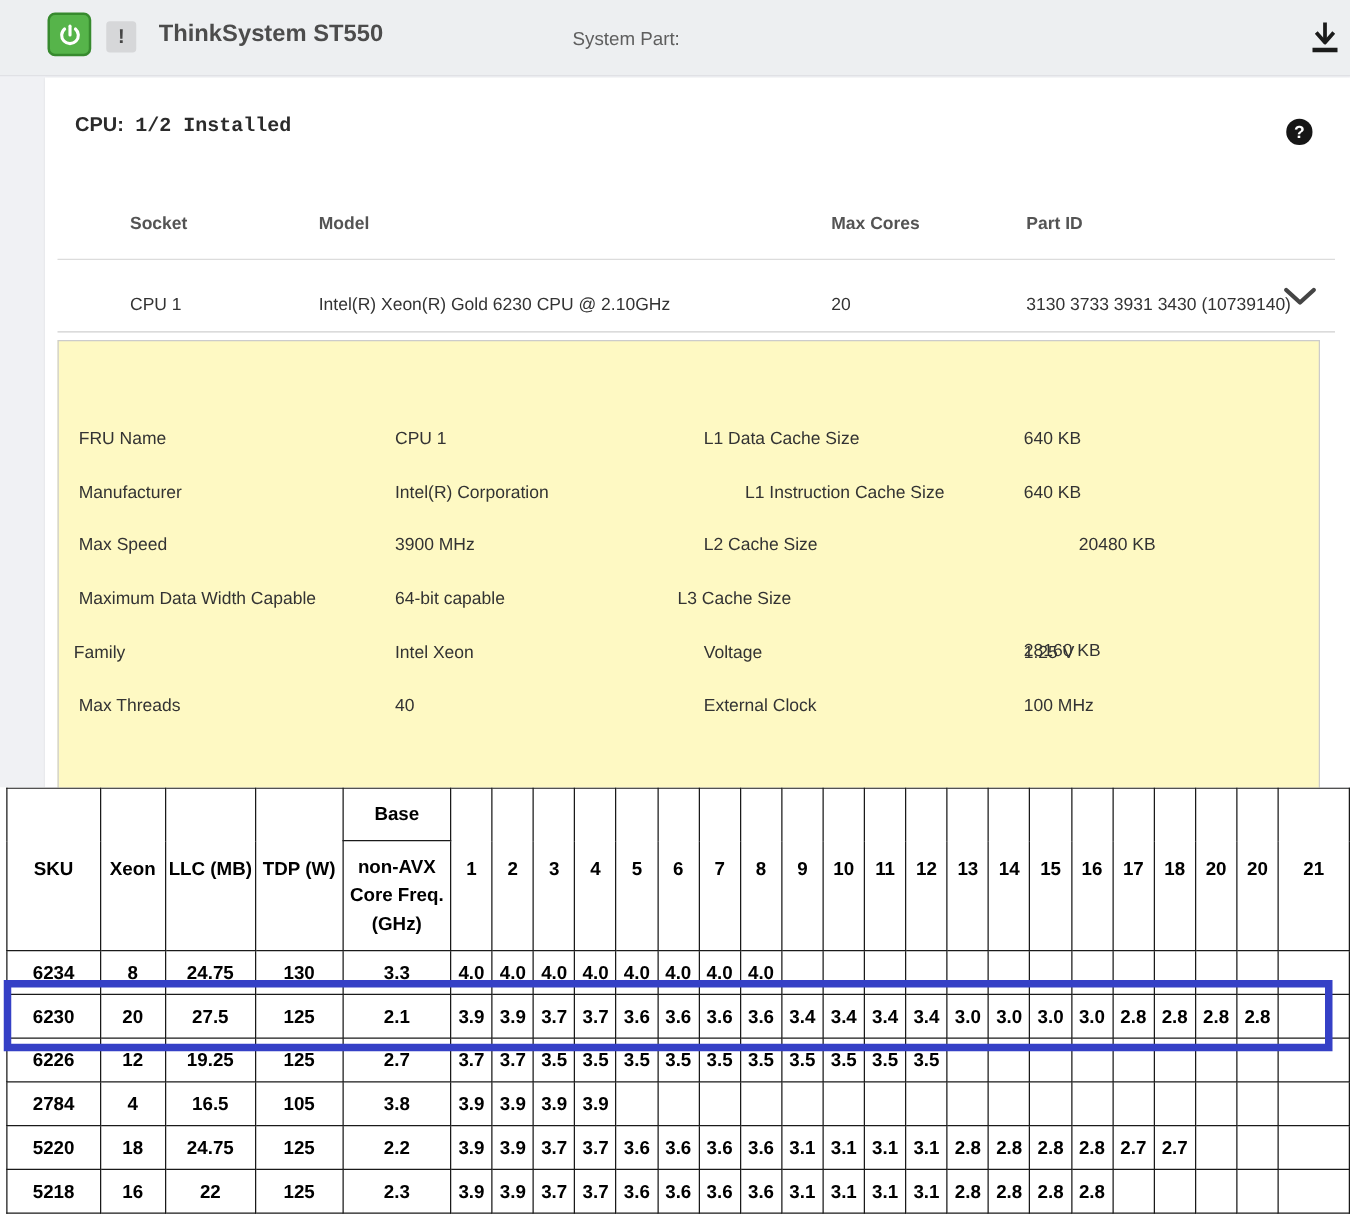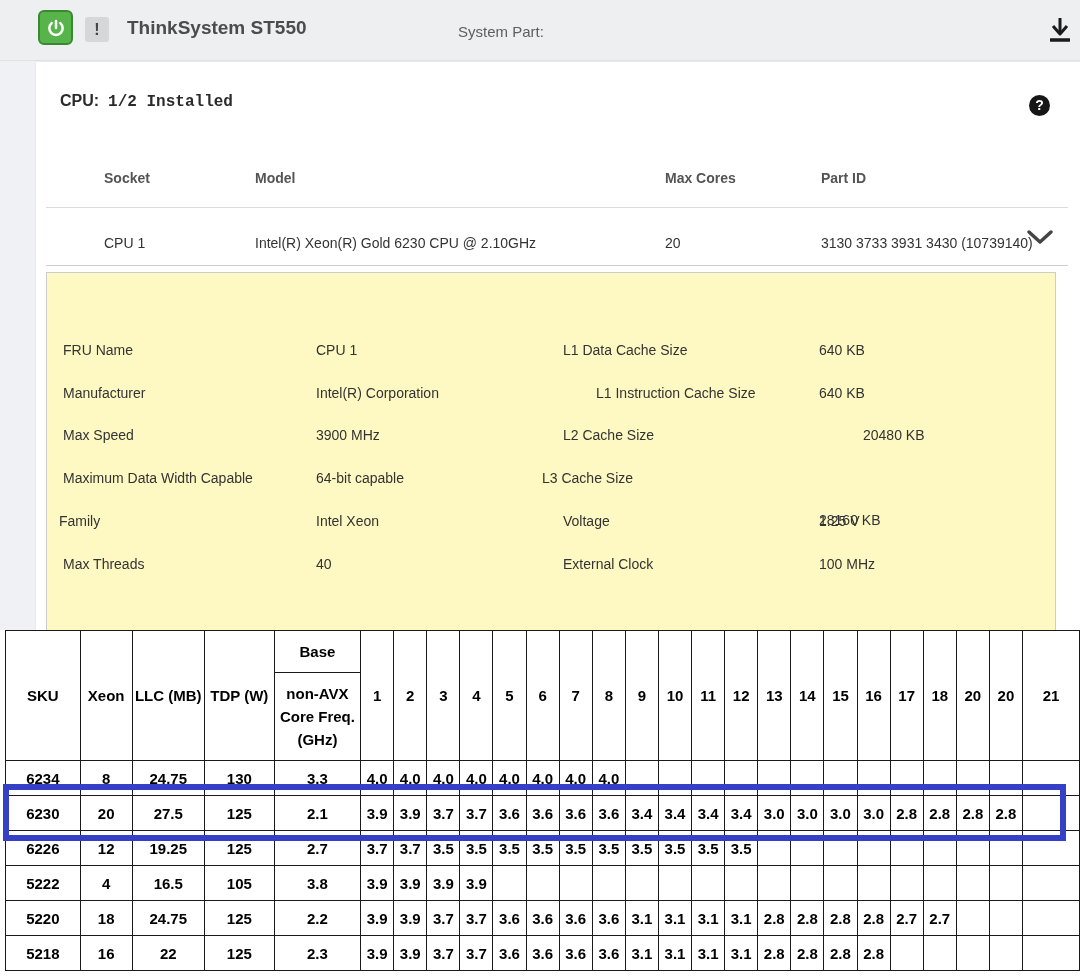--- a/index.html
+++ b/index.html
@@ -295,21 +295,21 @@
           <td></td>
           <td></td>
           <td></td>
           <td></td>
           <td></td>
           <td></td>
           <td></td>
           <td></td>
         </tr>
         <tr>
-          <td>5222</td>
+          <td>2784</td>
           <td>4</td>
           <td>16.5</td>
           <td>105</td>
           <td>3.8</td>
           <td>3.9</td>
           <td>3.9</td>
           <td>3.9</td>
           <td>3.9</td>
           <td></td>
           <td></td>

